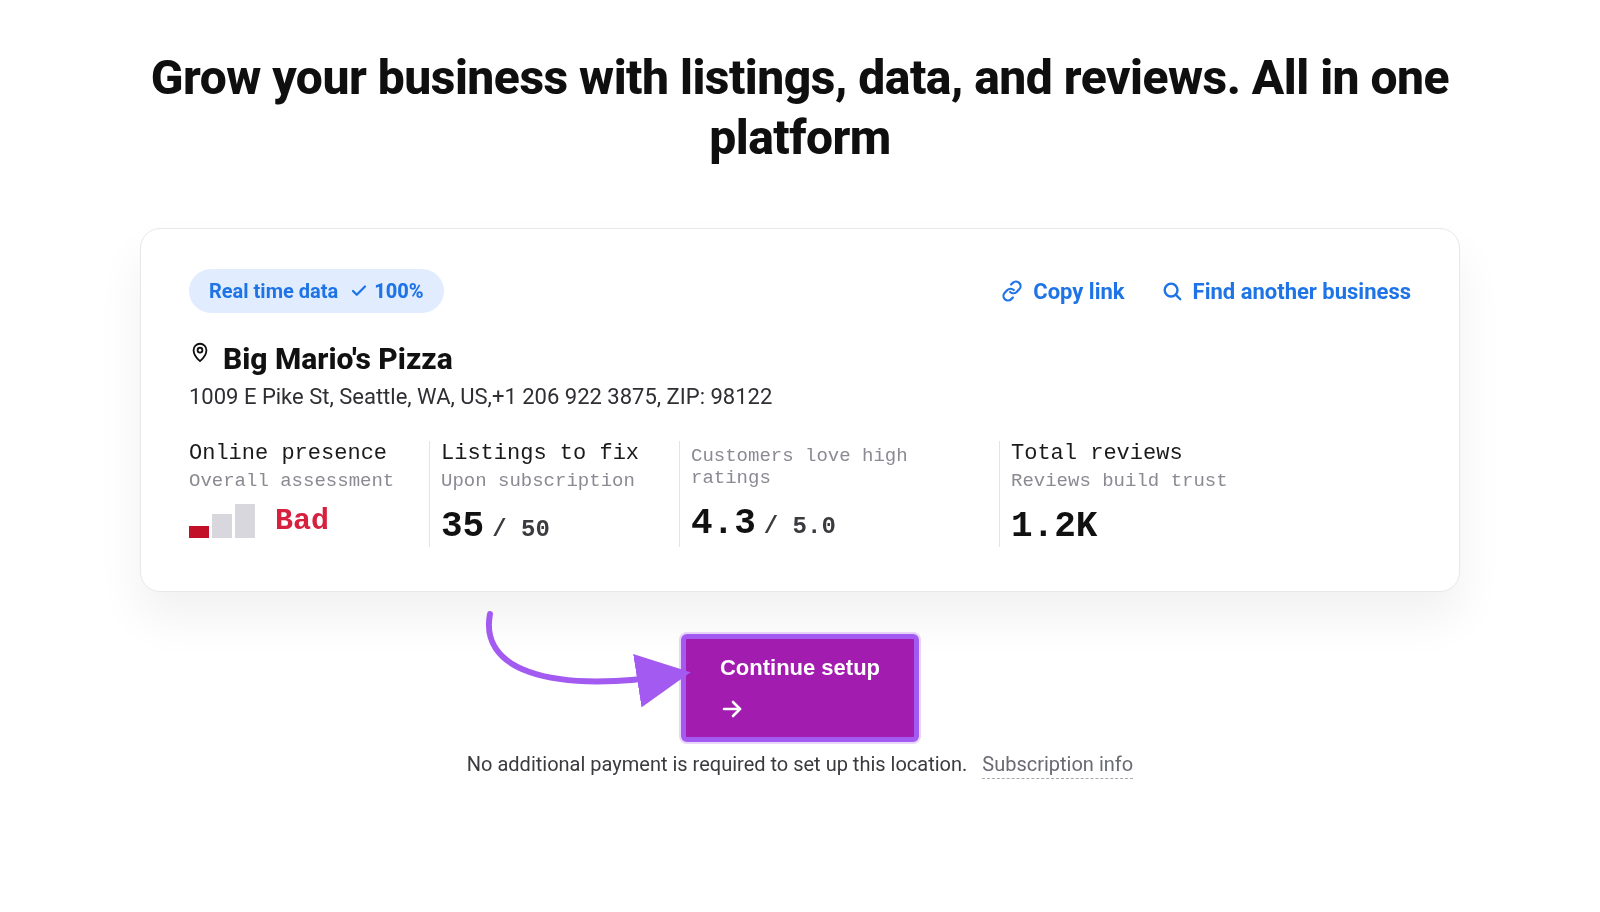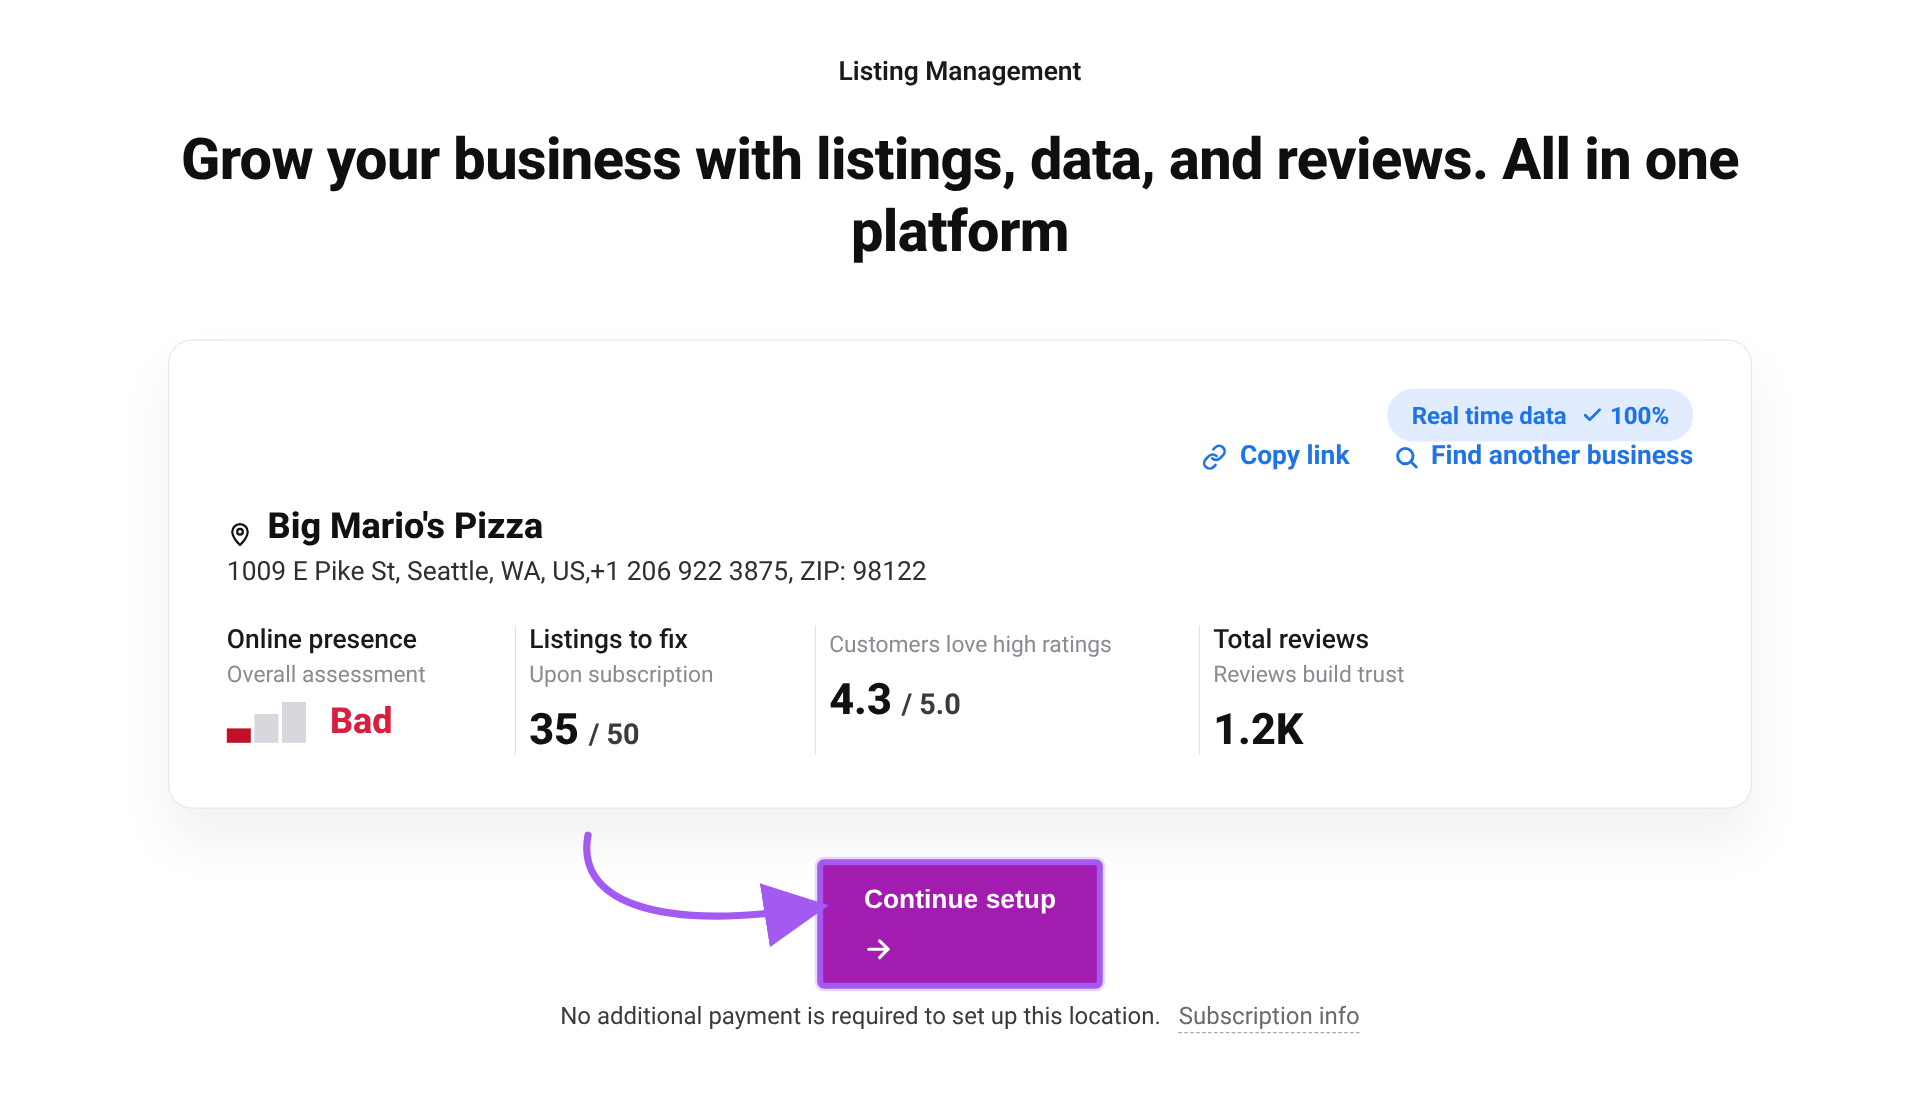--- a/index.html
+++ b/index.html
@@ -36,24 +36,23 @@
     margin: 0 auto;
     background: #fff;
     border: 1px solid #e8e8ec;
     border-radius: 20px;
     box-shadow: 0 26px 48px rgba(17,17,40,0.06);
     padding: 40px 48px 40px 48px;
     text-align: left;
   }
   .card-top {
     display: flex;
-    align-items: flex-end;
+    align-items: center;
     justify-content: space-between;
     margin-bottom: 28px;
-    flex-direction: column;
   }
   .badge {
     display: inline-flex;
     align-items: center;
     gap: 12px;
     background: #e1edff;
     color: #1e74e6;
     font-weight: 700;
     font-size: 20px;
     padding: 10px 20px;
@@ -69,32 +68,33 @@
   .tlink {
     display: inline-flex;
     align-items: center;
     gap: 10px;
     color: #1e74e6;
     font-weight: 700;
     font-size: 22px;
     cursor: pointer;
     text-decoration: none;
   }
-  .biz-head { display: flex; align-items: flex-end; gap: 12px; margin-bottom: 8px; }
+  .biz-head { display: flex; align-items: flex-start; gap: 12px; margin-bottom: 8px; }
   .biz-name { font-size: 30px; font-weight: 800; color: #111; }
   .biz-addr { font-size: 22px; color: #2e2e33; margin-bottom: 28px; }
   .stats {
     display: grid;
     grid-template-columns: 240px 250px 320px 1fr;
     gap: 0;
     align-items: stretch;
   }
   .stat {
     padding: 4px 28px 4px 0;
     position: relative;
+    font-family: Liberation Mono, monospace;
   }
   .stat + .stat { padding-left: 12px; }
   .stat + .stat::before {
     content: "";
     position: absolute;
     left: 0;
     top: 4px;
     bottom: 4px;
     width: 1px;
     background: #e3e3ea;
@@ -149,21 +149,20 @@
     width: 230px;
     height: 120px;
     pointer-events: none;
   }
   svg { display: block; }
 </style>
 </head>
 <body>
 
 <div class="page">
-  <div class="eyebrow">Listing Management</div>
   <h1 class="hero-title">Grow your business with listings, data, and reviews. All in one platform</h1>
 
   <div class="card">
     <div class="card-top">
       <div class="badge">
         <span>Real time data</span>
         <span class="check">
           <svg width="18" height="18" viewBox="0 0 24 24" fill="none" stroke="#1e74e6" stroke-width="3" stroke-linecap="round" stroke-linejoin="round">
               <polyline points="20 6 9 17 4 12"></polyline>
             </svg>

